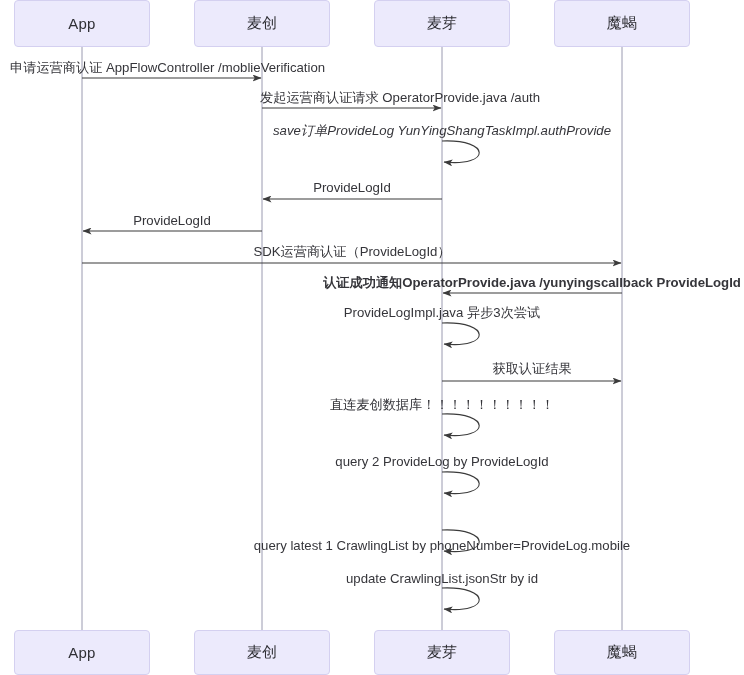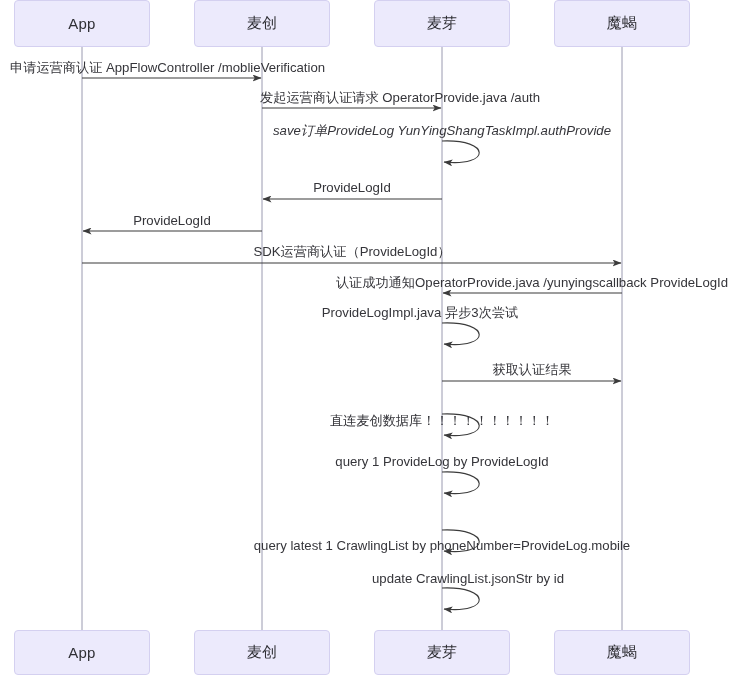--- a/index.html
+++ b/index.html
@@ -115,22 +115,22 @@
       </div>
     </div>
 
   <div id="labels-layer">
       <div class="msg-label left" style="left: 10px; top: 61px;">申请运营商认证 AppFlowController /moblieVerification</div>
       <div class="msg-label center" style="left: 352px; top: 91px; margin-left: 48px;">发起运营商认证请求 OperatorProvide.java /auth</div>
       <div class="msg-label center" style="left: 442px; top: 124px; font-style: italic;">save订单ProvideLog YunYingShangTaskImpl.authProvide</div>
       <div class="msg-label center" style="left: 352px; top: 181px;">ProvideLogId</div>
       <div class="msg-label center" style="left: 172px; top: 214px;">ProvideLogId</div>
       <div class="msg-label center" style="left: 352px; top: 245px; text-align: right;">SDK运营商认证（ProvideLogId）</div>
-      <div class="msg-label center" style="left: 532px; top: 276px;">认证成功通知OperatorProvide.java /yunyingscallback ProvideLogId</div>
-      <div class="msg-label center" style="left: 420px; top: 306px; text-align: right;">ProvideLogImpl.java 异步3次尝试</div>
-      <div class="msg-label center" style="left: 532px; top: 363px;">获取认证结果</div>
-      <div class="msg-label center" style="left: 442px; top: 398px; margin-top: 16px;">直连麦创数据库！！！！！！！！！！</div>
-      <div class="msg-label center" style="left: 442px; top: 455px;">query 1 ProvideLog by ProvideLogId</div>
+      <div class="msg-label center" style="left: 532px; top: 276px; font-weight: bold;">认证成功通知OperatorProvide.java /yunyingscallback ProvideLogId</div>
+      <div class="msg-label center" style="left: 442px; top: 306px; text-align: right;">ProvideLogImpl.java 异步3次尝试</div>
+      <div class="msg-label center" style="left: 532px; top: 363px; font-family: Liberation Mono, monospace;">获取认证结果</div>
+      <div class="msg-label center" style="left: 442px; top: 398px;">直连麦创数据库！！！！！！！！！！</div>
+      <div class="msg-label center" style="left: 442px; top: 455px;">query 2 ProvideLog by ProvideLogId</div>
       <div class="msg-label center" style="left: 442px; top: 514px; margin-top: 25px;">query latest 1 CrawlingList by phoneNumber=ProvideLog.mobile</div>
-      <div class="msg-label center" style="left: 468px; top: 572px;">update CrawlingList.jsonStr by id</div>
+      <div class="msg-label center" style="left: 442px; top: 572px;">update CrawlingList.jsonStr by id</div>
     </div>
 
 </div>
 
 </body></html>

